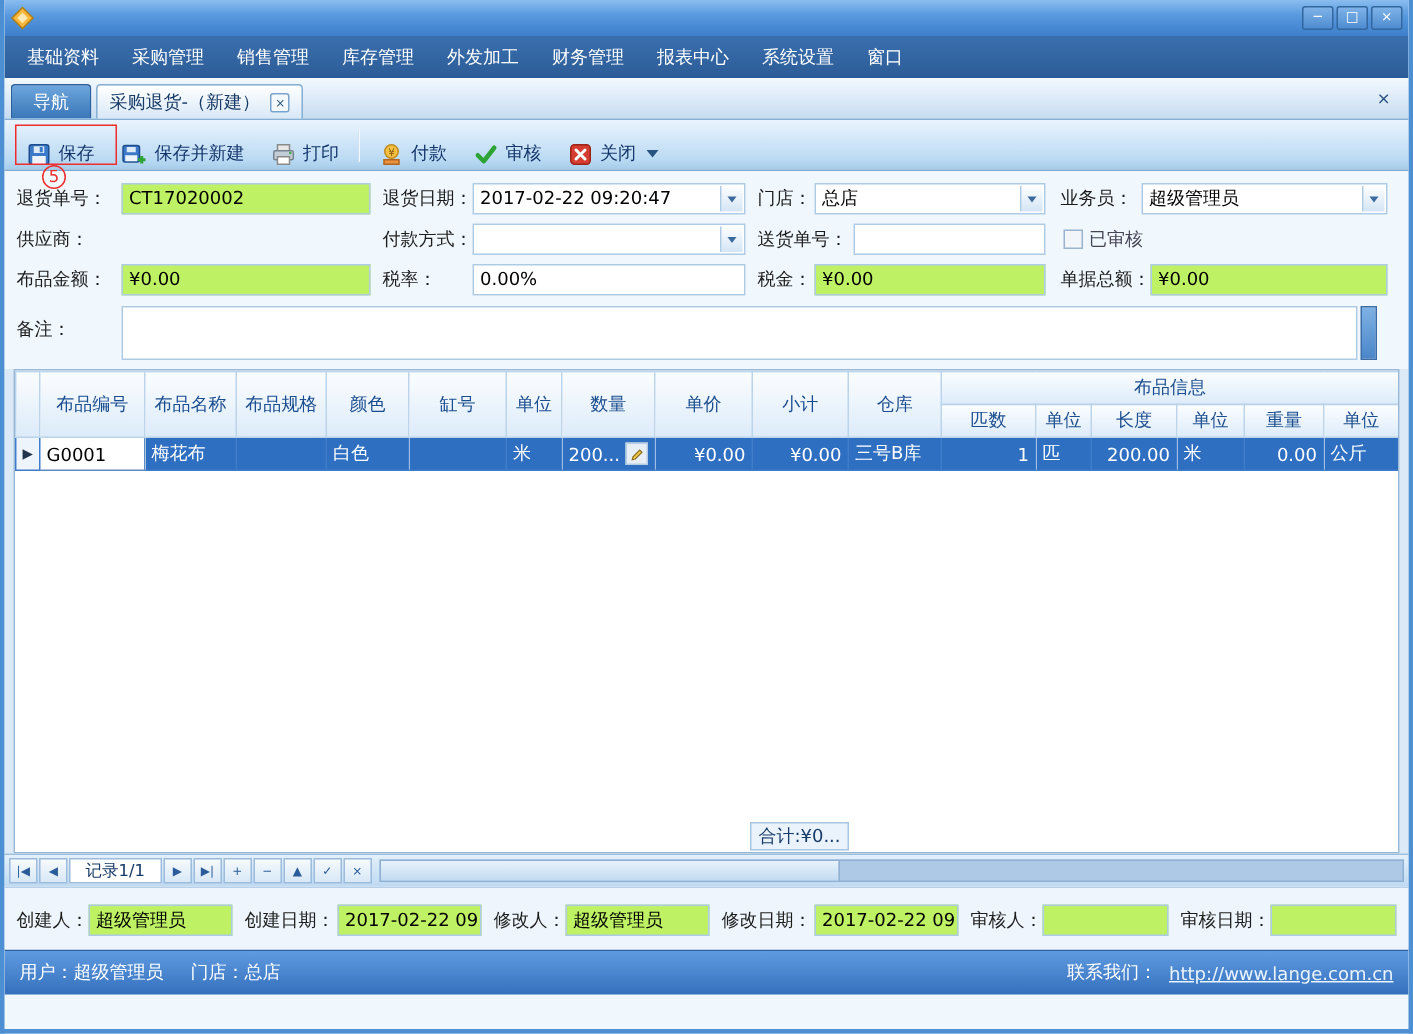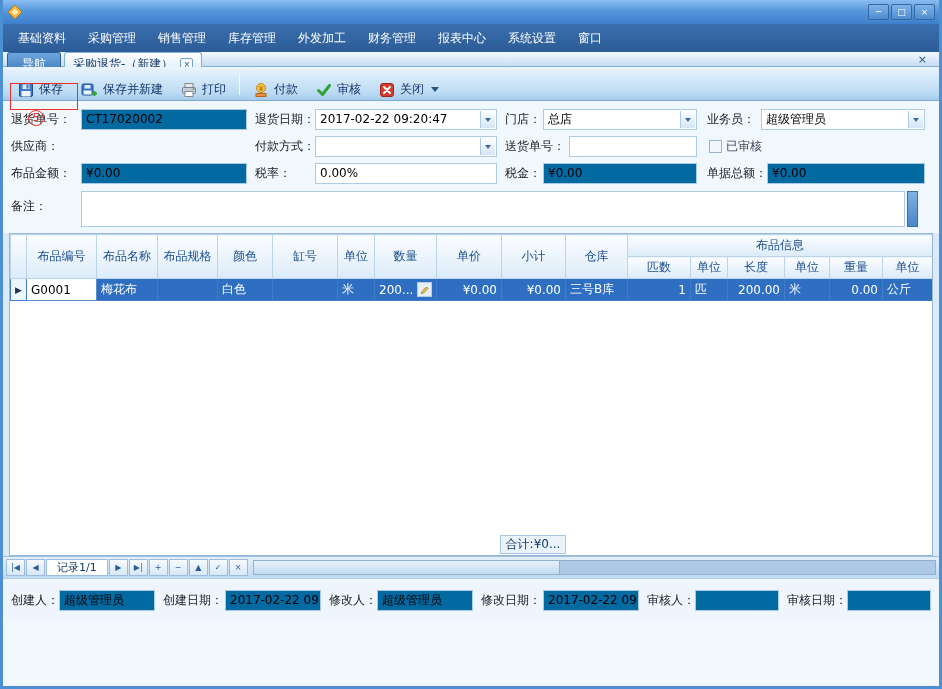--- a/index.html
+++ b/index.html
@@ -14,43 +14,43 @@
   .title-text { color:#fff; margin-left:5px; text-shadow:0 1px 1px rgba(0,0,0,.35); white-space:nowrap; }
   .win-btns { margin-left:auto; display:flex; }
   .wbtn { width:21px; height:16px; margin-left:2px; background:linear-gradient(#7fb3e8,#4e8cd0);
           border:1px solid #35679f; border-radius:2px; color:#fff; font-size:9px; line-height:14px; text-align:center; cursor:default; }
 
   
   .menubar { height:28px; background:linear-gradient(#3a6fae,#2c5c97); display:flex; align-items:center; padding:0 4px; flex:0 0 auto; }
   .menu-item { color:#fff; padding:0 11px; line-height:28px; white-space:nowrap; cursor:default; }
 
   
-  .tabstrip { height:15px; background:linear-gradient(#f3f9fe,#c6dcf1); border-bottom:1px solid #86afd4;
-              display:flex; padding:0 4px; flex:0 0 auto; }
+  .tabstrip { height:28px; background:linear-gradient(#f3f9fe,#c6dcf1); border-bottom:1px solid #86afd4;
+              display:flex; align-items:flex-end; padding:0 4px; flex:0 0 auto; }
   .tab { height:23px; line-height:22px; border-radius:3px 3px 0 0; white-space:nowrap; }
   .nav-tab { background:linear-gradient(#6ea7dd,#3a76b8); border:1px solid #2d5f9a; border-bottom:none; color:#fff; padding:0 14px; margin-right:3px; }
   .doc-tab { background:linear-gradient(#ffffff,#d8e8f7); border:1px solid #86afd4; border-bottom:none; color:#173a66;
              display:flex; align-items:center; gap:7px; padding:0 8px; }
   .tab-close { width:13px; height:13px; border:1px solid #7aa3cc; background:#f4f9fe; color:#31597f;
                font-size:8px; line-height:11px; text-align:center; border-radius:2px; }
   .strip-close { margin-left:auto; align-self:center; color:#2a5080; font-size:11px; padding:0 8px; }
 
   
   .toolbar { height:34px; background:linear-gradient(#eaf4fd,#badaf3 80%,#a6ccea); border-bottom:1px solid #7fa9d2;
              display:flex; align-items:center; padding:0 6px; flex:0 0 auto; }
   .tbtn { display:flex; align-items:center; gap:5px; padding:4px 9px; color:#14366b; border-radius:2px; white-space:nowrap;margin-top:12px; }
   .tsep { width:1px; height:22px; background:#8fb4d9; border-right:1px solid #f2f8fd; margin:0 4px; }
   .ddarrow { width:0; height:0; border-left:4px solid transparent; border-right:4px solid transparent; border-top:5px solid #27537f; margin-left:2px; }
 
   
   .form-area { height:132px; position:relative; background:#f0f7fd; flex:0 0 auto; }
   .lbl { position:absolute; height:21px; line-height:21px; color:#1c1c1c; white-space:nowrap; }
   .fld { position:absolute; height:21px; background:#fff; border:1px solid #aecbe5; padding:0 4px;
          line-height:19px; color:#000; white-space:nowrap; overflow:hidden; }
-  .fld.ro { background:#0369a1; }
+  .fld.ro { background:#bef264; }
   .fld .fldtext { display:inline-block; }
   .ddbtn { position:absolute; right:1px; top:1px; bottom:1px; width:15px; background:linear-gradient(#fdfeff,#d4e5f5);
            border-left:1px solid #aecbe5; display:flex; align-items:center; justify-content:center; }
   .ddtri { width:0; height:0; border-left:3.5px solid transparent; border-right:3.5px solid transparent; border-top:4px solid #3a6a9e; }
   .chkbox { position:absolute; width:13px; height:13px; background:#f2f6fa; border:1px solid #9ab4cf; }
   .remark-scroll { position:absolute; width:11px; background:linear-gradient(#7fb2e5,#4a86c8); border:1px solid #3a6ca8; }
 
   
   .detail-strip { height:24px; background:#f0f7fd; display:flex; align-items:flex-end; padding-left:6px; flex:0 0 auto; }
   .detail-tab { height:22px; line-height:21px; padding:0 13px; background:linear-gradient(#fdfeff,#e0edf9);
@@ -375,17 +375,27 @@
     <span class="lbl" style="left:478px; top:11px;">修改日期：</span>
     <div class="fld ro" style="left:540px; top:11px; width:96px;"><span class="fldtext">2017-02-22 09</span></div>
 
     <span class="lbl" style="left:644px; top:11px;">审核人：</span>
     <div class="fld ro" style="left:692px; top:11px; width:84px;"><span class="fldtext"></span></div>
 
     <span class="lbl" style="left:784px; top:11px;">审核日期：</span>
     <div class="fld ro" style="left:844px; top:11px; width:84px;"><span class="fldtext"></span></div>
   </div>
 
+  <div class="statusbar">
+    <span class="status-left">
+      <span>用户：超级管理员</span>
+      <span>门店：总店</span>
+    </span>
+    <span class="status-right">
+      <span>联系我们：</span>
+      <span class="weblink">http://www.lange.com.cn</span>
+    </span>
+  </div>
 
   <div class="anno-rect"></div>
   <div class="anno-step">5</div>
 
 </div>
 
 </body></html>

